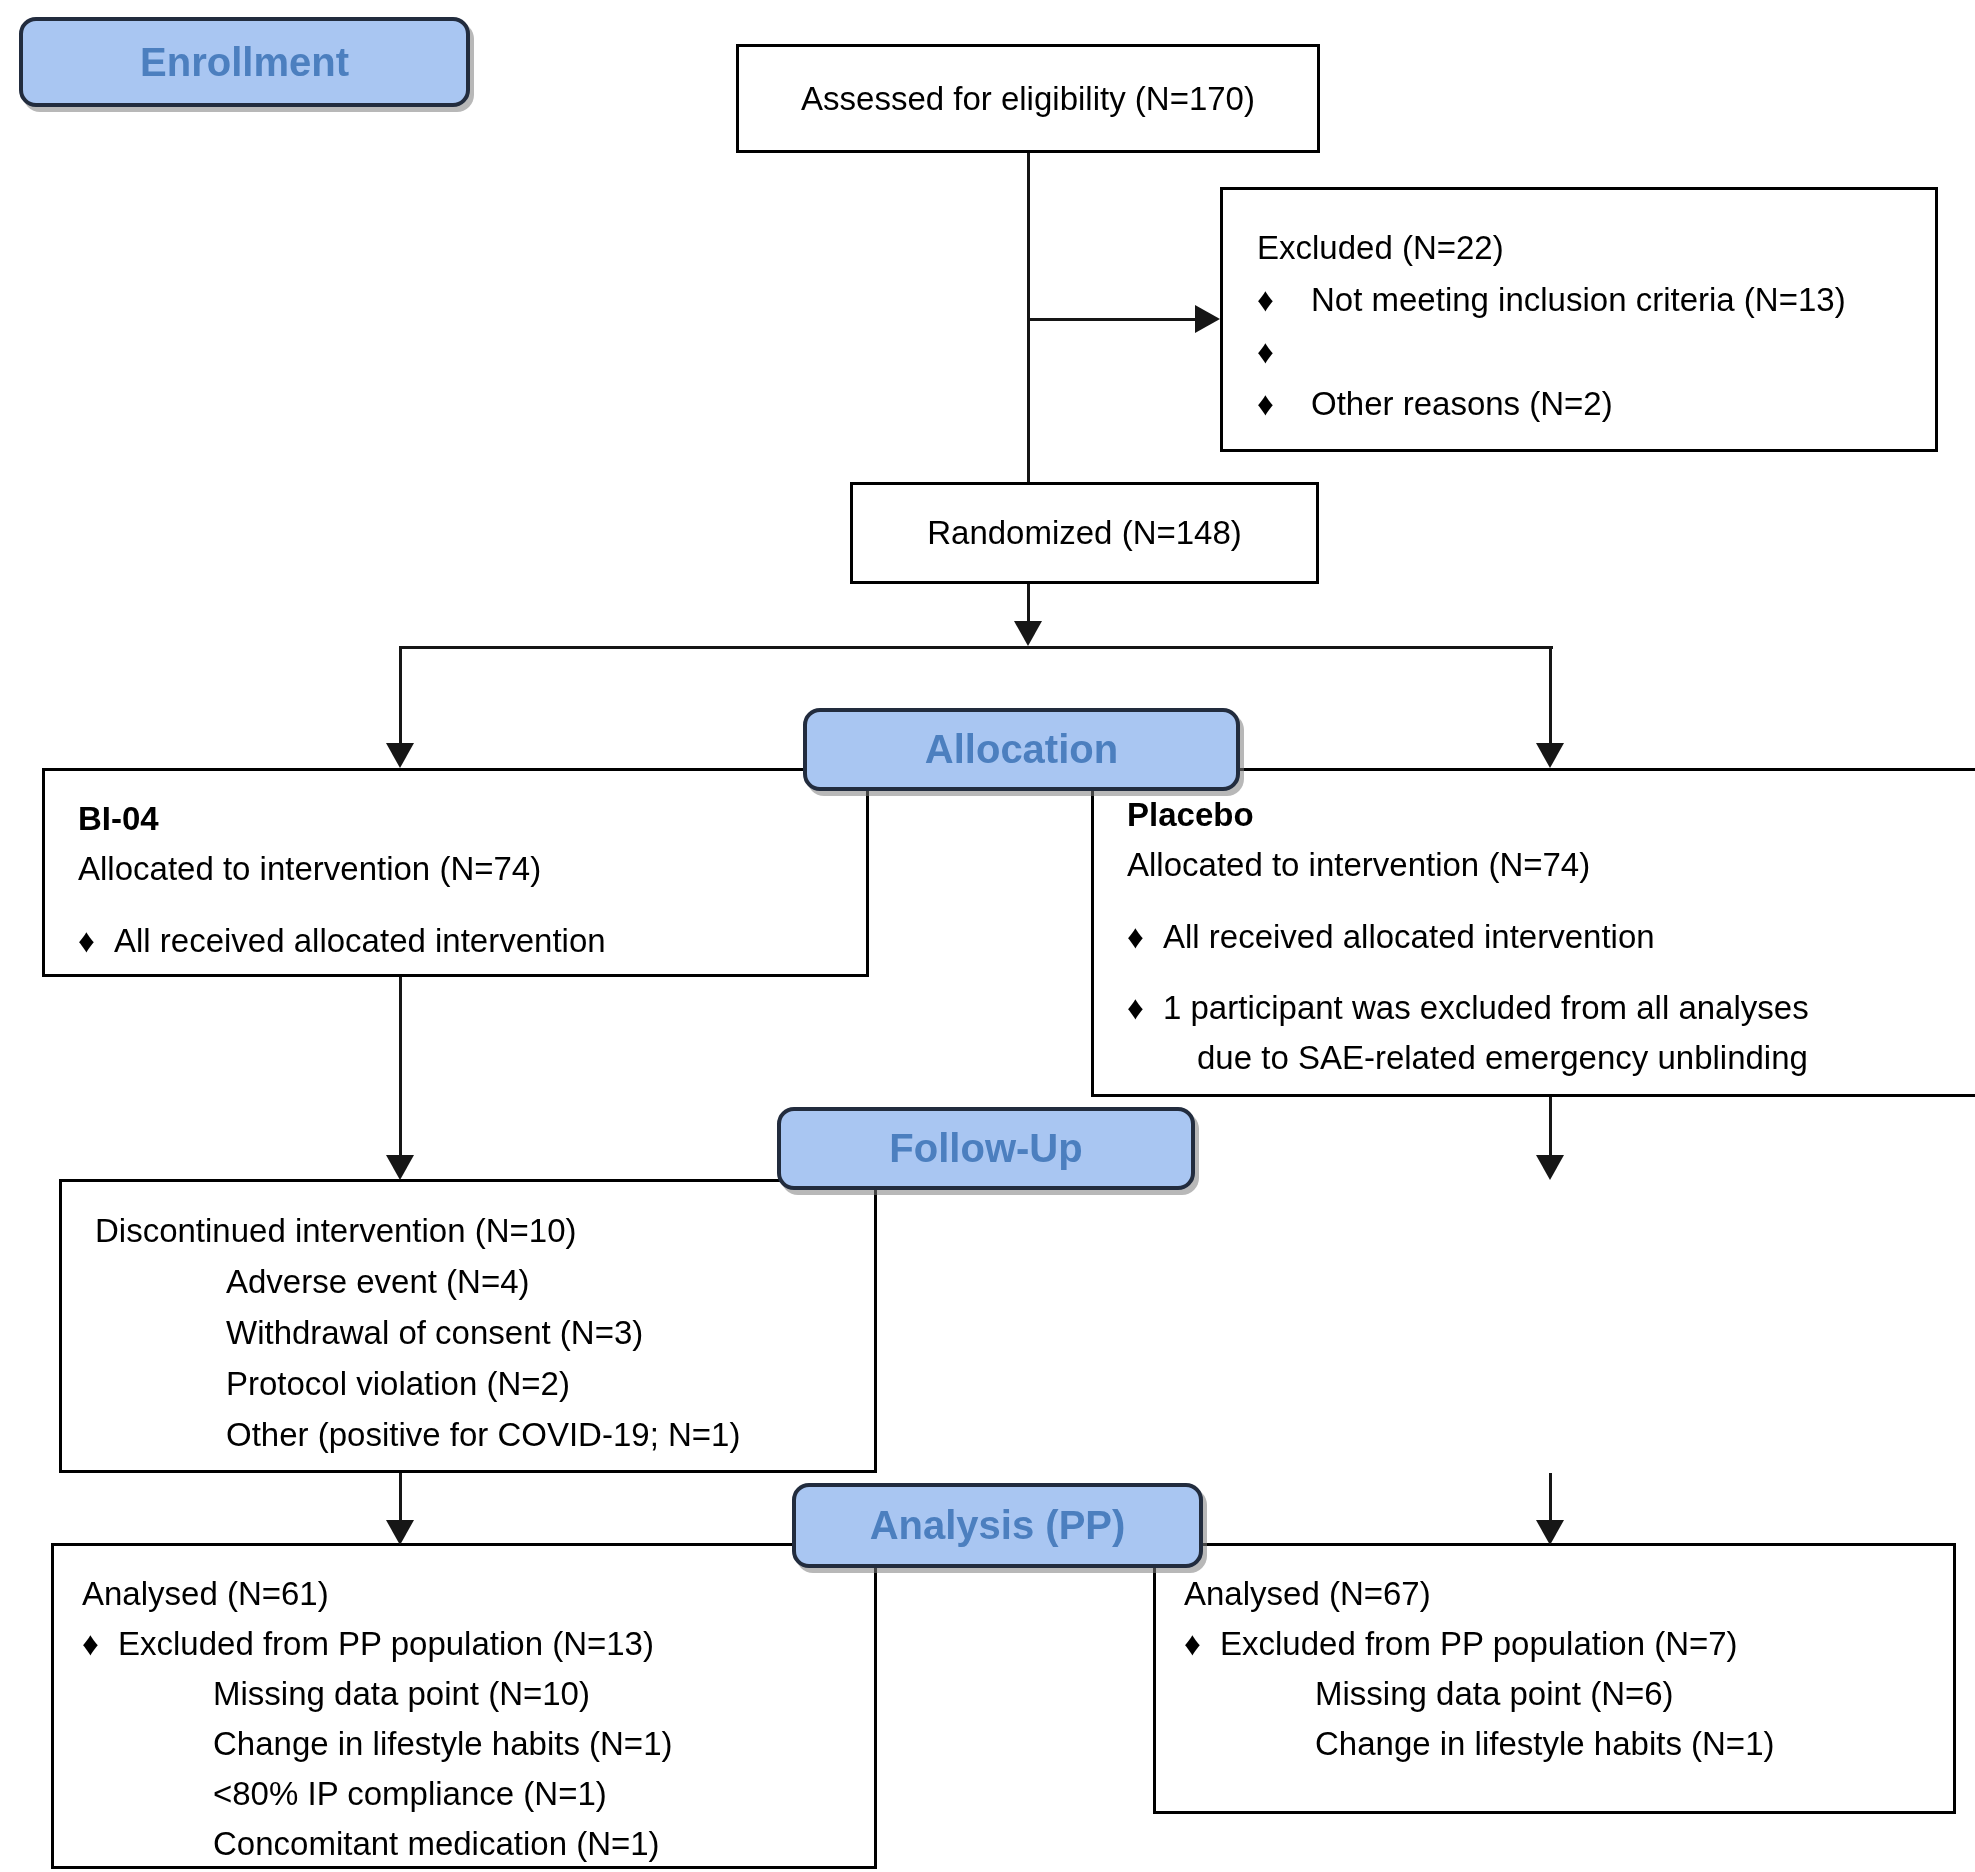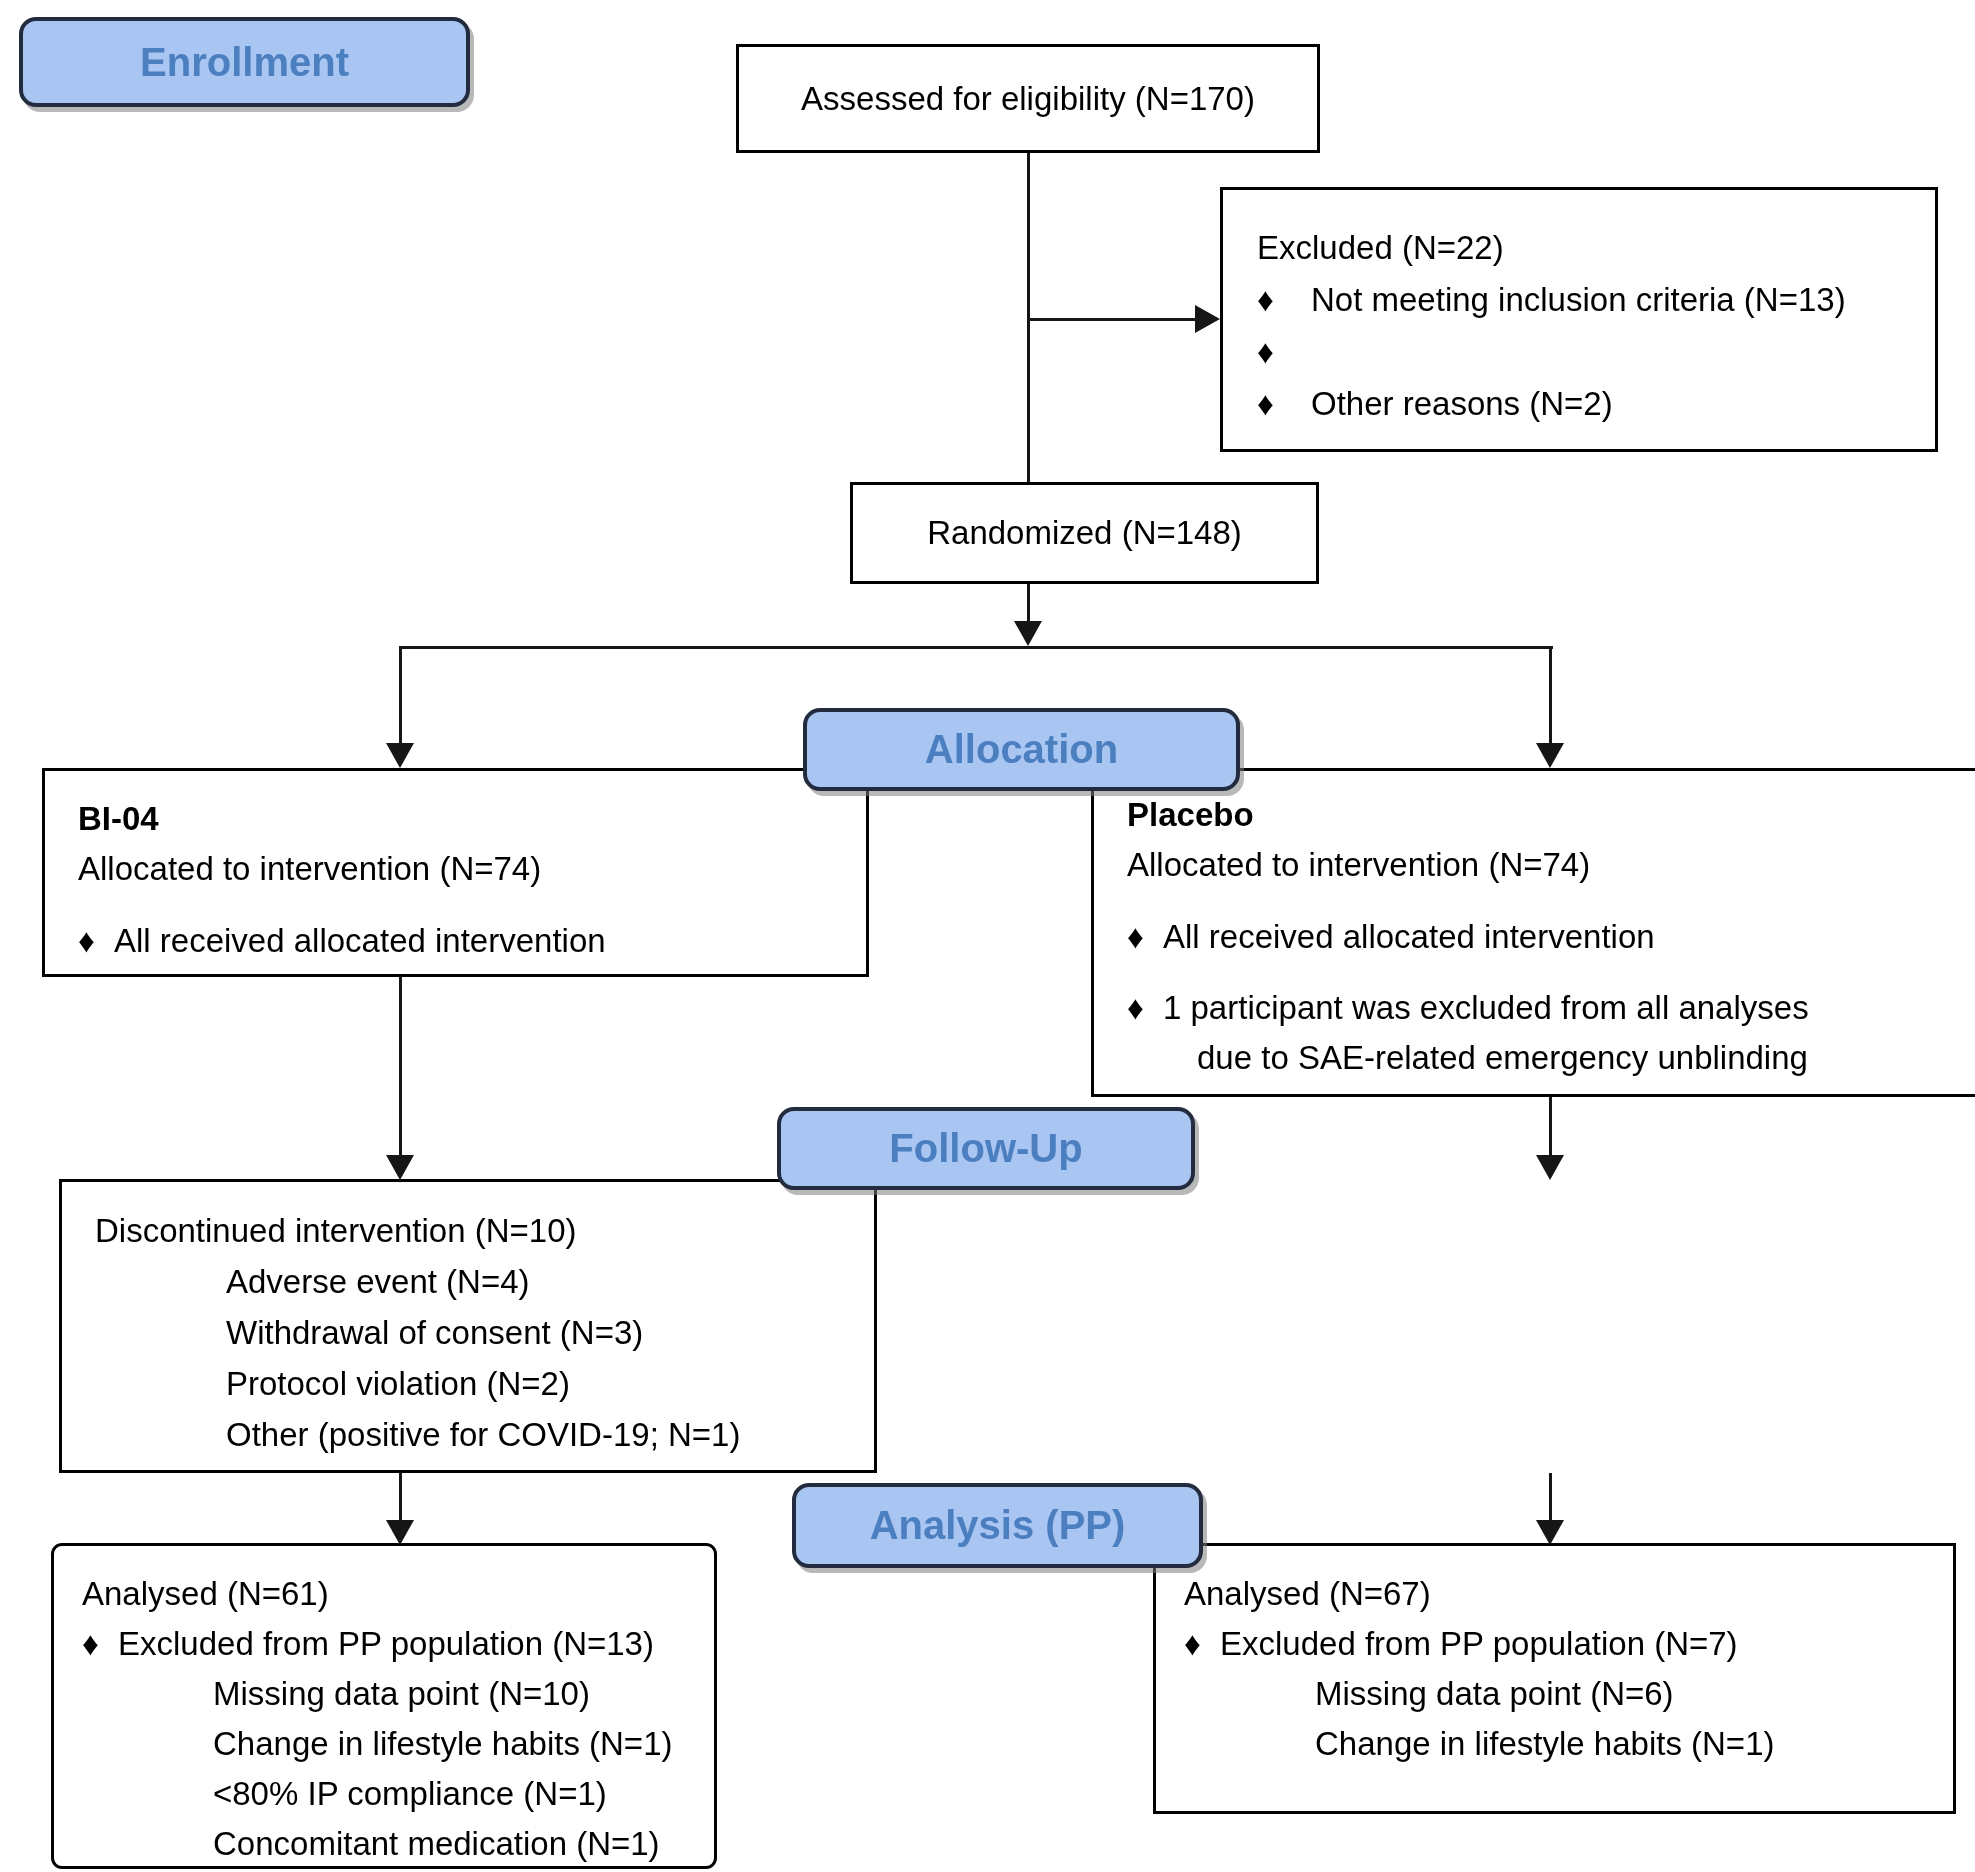--- a/index.html
+++ b/index.html
@@ -138,21 +138,21 @@
 
   <div class="box pad" style="left:59px;top:1179px;width:818px;height:294px;line-height:51px;">
     <div>Discontinued intervention (N=10)</div>
     <div class="indent">Adverse event (N=4)</div>
     <div class="indent">Withdrawal of consent (N=3)</div>
     <div class="indent">Protocol violation (N=2)</div>
     <div class="indent">Other (positive for COVID-19; N=1)</div>
   </div>
 
 
-  <div class="box pad" style="left:51px;top:1543px;width:666px;height:326px;line-height:50px;padding-left:28px;border-radius:11px;">
+  <div class="box pad" style="left:51px;top:1543px;width:826px;height:326px;line-height:50px;padding-left:28px;">
     <div>Analysed (N=61)</div>
     <div class="bullet-row">
       <span class="bullet">♦</span>
       <span>Excluded from PP population (N=13)</span>
     </div>
     <div class="indent">Missing data point (N=10)</div>
     <div class="indent">Change in lifestyle habits (N=1)</div>
     <div class="indent">&lt;80% IP compliance (N=1)</div>
     <div class="indent">Concomitant medication (N=1)</div>
   </div>

